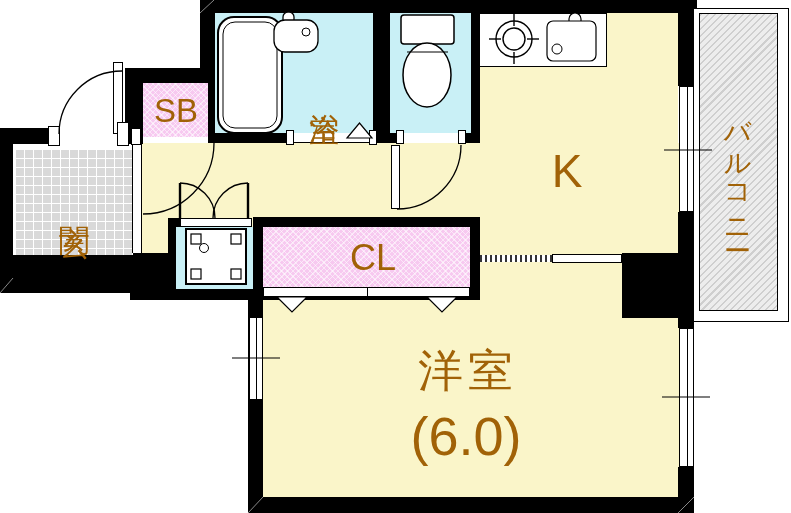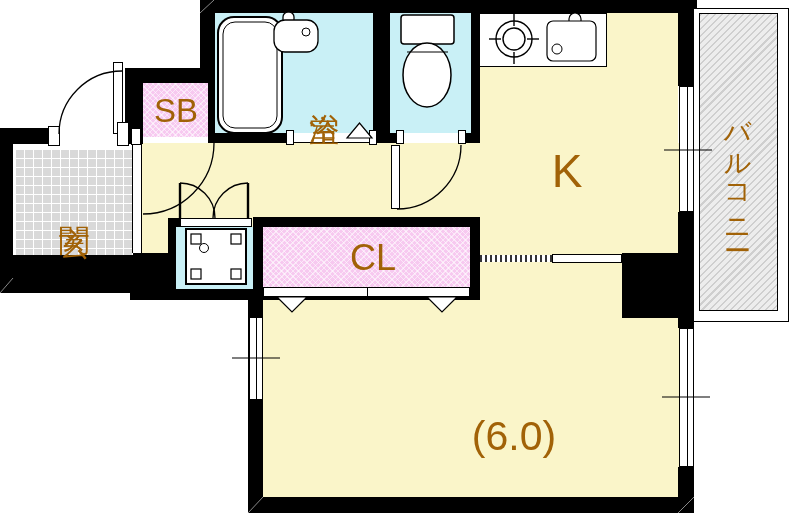--- a/index.html
+++ b/index.html
@@ -170,15 +170,16 @@
       <line x1="0" y1="293" x2="13" y2="278"></line>
     </g>
   </svg>
 
   <div class="label vert" style="left:74px;top:202px;font-size:31px;">玄関</div>
   <div class="label" style="left:176px;top:111px;font-size:33px;">SB</div>
   <div class="label vert" style="left:324px;top:90px;font-size:30px;">浴室</div>
   <div class="label" style="left:567px;top:172px;font-size:46px;">K</div>
   <div class="label vert" style="left:737px;top:170px;font-size:27px;letter-spacing:3px;">バルコニー</div>
   <div class="label" style="left:366px;top:258px;font-size:36px;margin-left:7px;">CL</div>
-  <div class="label" style="left:466px;top:436px;font-size:41px;margin-left:48px;">(6.0)</div>
+  <div class="label" style="left:468px;top:371px;font-size:45px;letter-spacing:5px;">洋室</div>
+  <div class="label" style="left:466px;top:436px;font-size:54px;">(6.0)</div>
 
 </div>
 
 </body></html>

